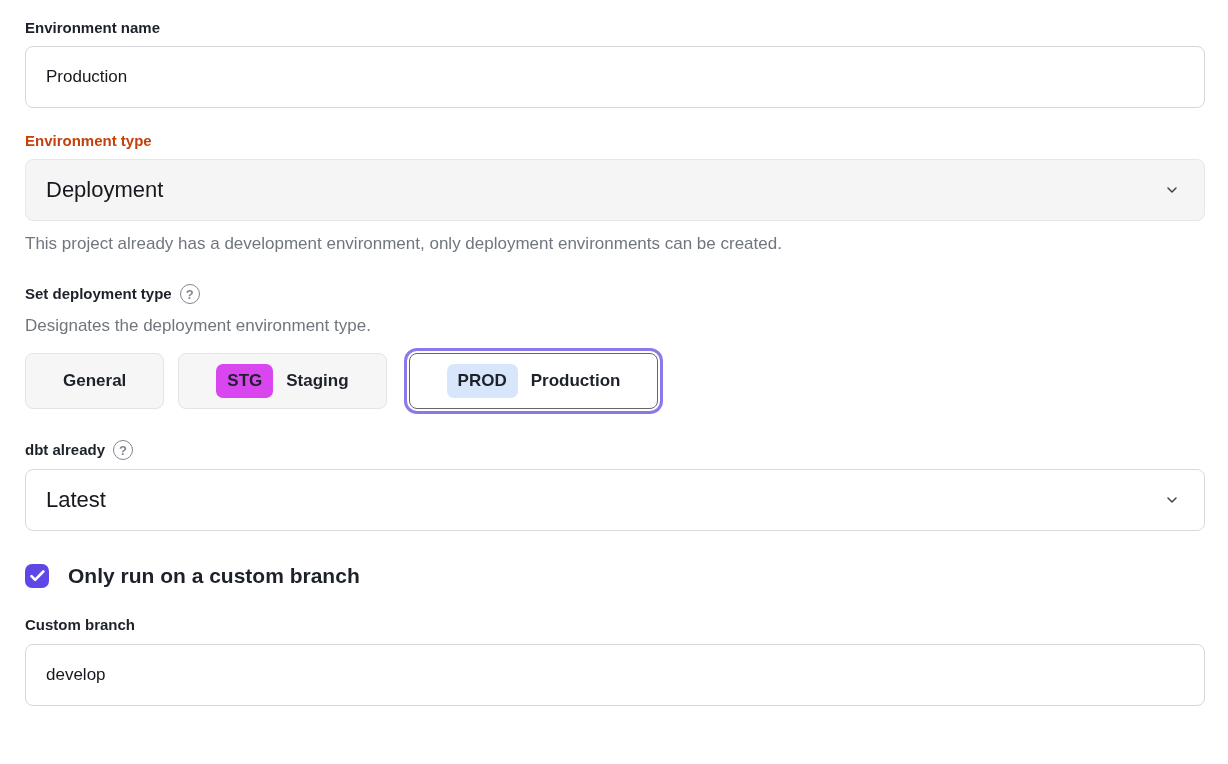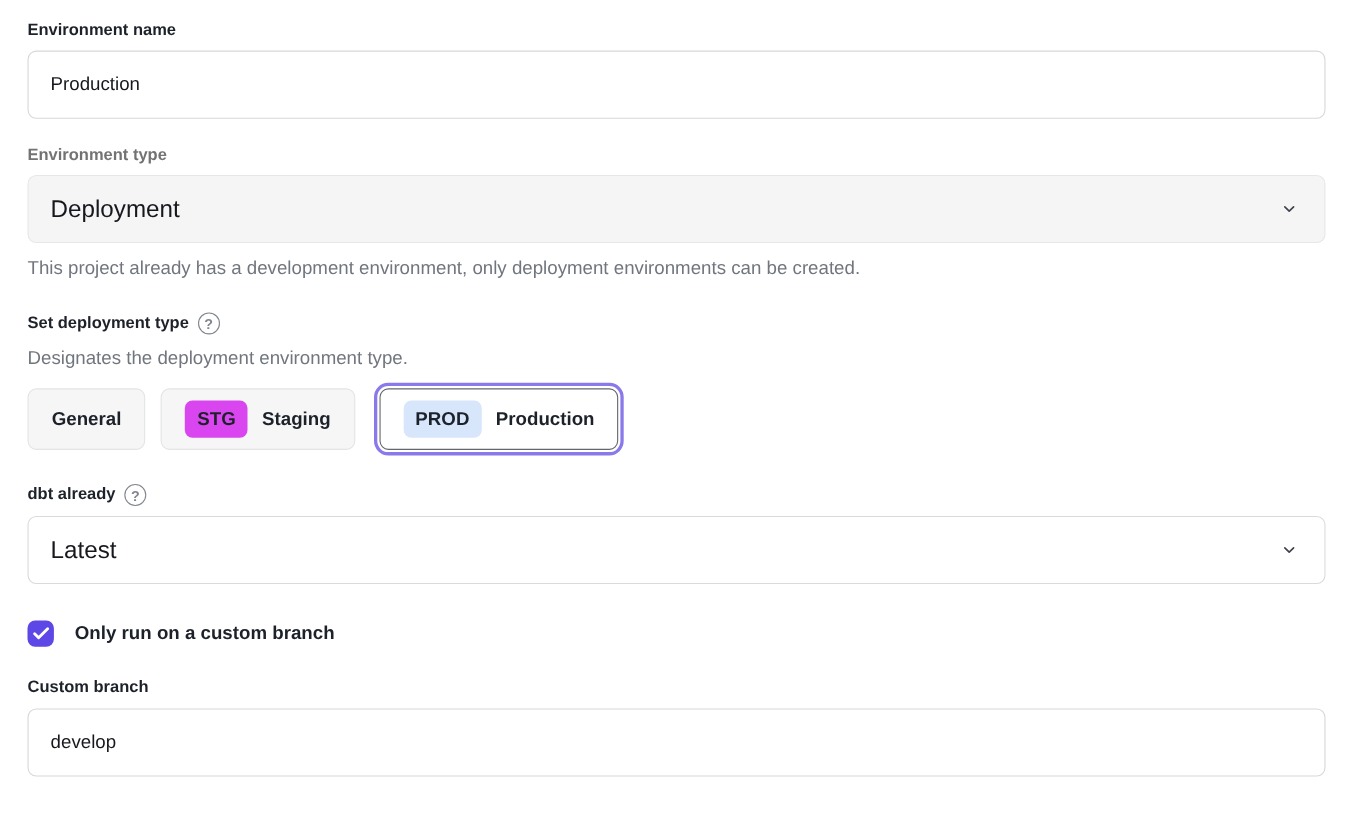--- a/index.html
+++ b/index.html
@@ -1,21 +1,21 @@
 <!DOCTYPE html>
 <html><head>
 <meta charset="utf-8">
 <style>
   * { margin:0; padding:0; box-sizing:border-box; }
   html,body { width:1228px; height:764px; background:#ffffff;
     font-family:"Liberation Sans", sans-serif; color:#1d2129; }
   .container { padding:17px 23px 0 25px; }
 
   .label { font-size:15px; font-weight:700; color:#1d2129; line-height:22px; margin-bottom:7px; }
-  .label.disabled { color:#737373; }
+  .label.disabled { color:#c2410c; }
   .label-row { display:flex; align-items:center; gap:8px; margin-bottom:7px; }
   .label-row .label { margin-bottom:0; }
 
   .helper { font-size:17px; color:#71767e; line-height:22px; }
 
   .text-input {
     width:1180px; height:62px; border:1px solid #d5d7da; border-radius:8px;
     background:#fff; font-family:"Liberation Sans",sans-serif; font-size:17px;
     color:#16181d; padding:0 20px; outline:none; display:block;
   }
@@ -30,39 +30,39 @@
 
   .help-icon {
     width:20px; height:20px; border:1.5px solid #81868e; border-radius:50%;
     color:#81868e; font-size:13px; font-weight:700; display:inline-flex;
     align-items:center; justify-content:center; line-height:1; flex:0 0 auto;
   }
 
   .btn-row { display:flex; align-items:center; margin-top:16px; }
   .type-btn {
     display:inline-flex; align-items:center; gap:13px; height:56px;
-    padding:0 21px; border:1px solid #e3e4e6; border-radius:8px;
+    padding:0 37px; border:1px solid #e3e4e6; border-radius:8px;
     background:#f6f6f7; font-family:"Liberation Sans",sans-serif;
     font-size:17px; font-weight:700; color:#1d2129; margin-right:14px; cursor:pointer;
   }
   .type-btn.selected {
     background:#ffffff; border:1px solid #63666c;
     outline:3px solid #8a79ea; outline-offset:2px; margin-left:8px;
   }
   .badge { display:inline-flex; align-items:center; height:34px; padding:0 11px;
     border-radius:7px; font-size:17px; font-weight:700; color:#1d2129; }
   .badge.stg { background:#d946ef; }
   .badge.prod { background:#d8e6fc; }
 
   .check-row { display:flex; align-items:center; gap:19px; margin-top:33px; }
   .checkbox {
     width:24px; height:24px; border-radius:7px; background:#5d47e6;
     display:flex; align-items:center; justify-content:center; cursor:pointer; flex:0 0 auto;
   }
-  .check-label { font-size:17px; font-weight:700; color:#1d2129; }
+  .check-label { font-size:21px; font-weight:700; color:#1d2129; }
 
   .mt-sec1 { margin-top:22px; }
   .mt-helper { margin-top:12px; }
   .mt-heading { margin-top:28px; }
   .mt-sub { margin-top:10px; }
   .mt-dbt { margin-top:30px; }
   .mt-select2 { margin-top:8px; }
   .mt-custom { margin-top:26px; }
   .mt-input2 { margin-top:8px; }
 </style>

